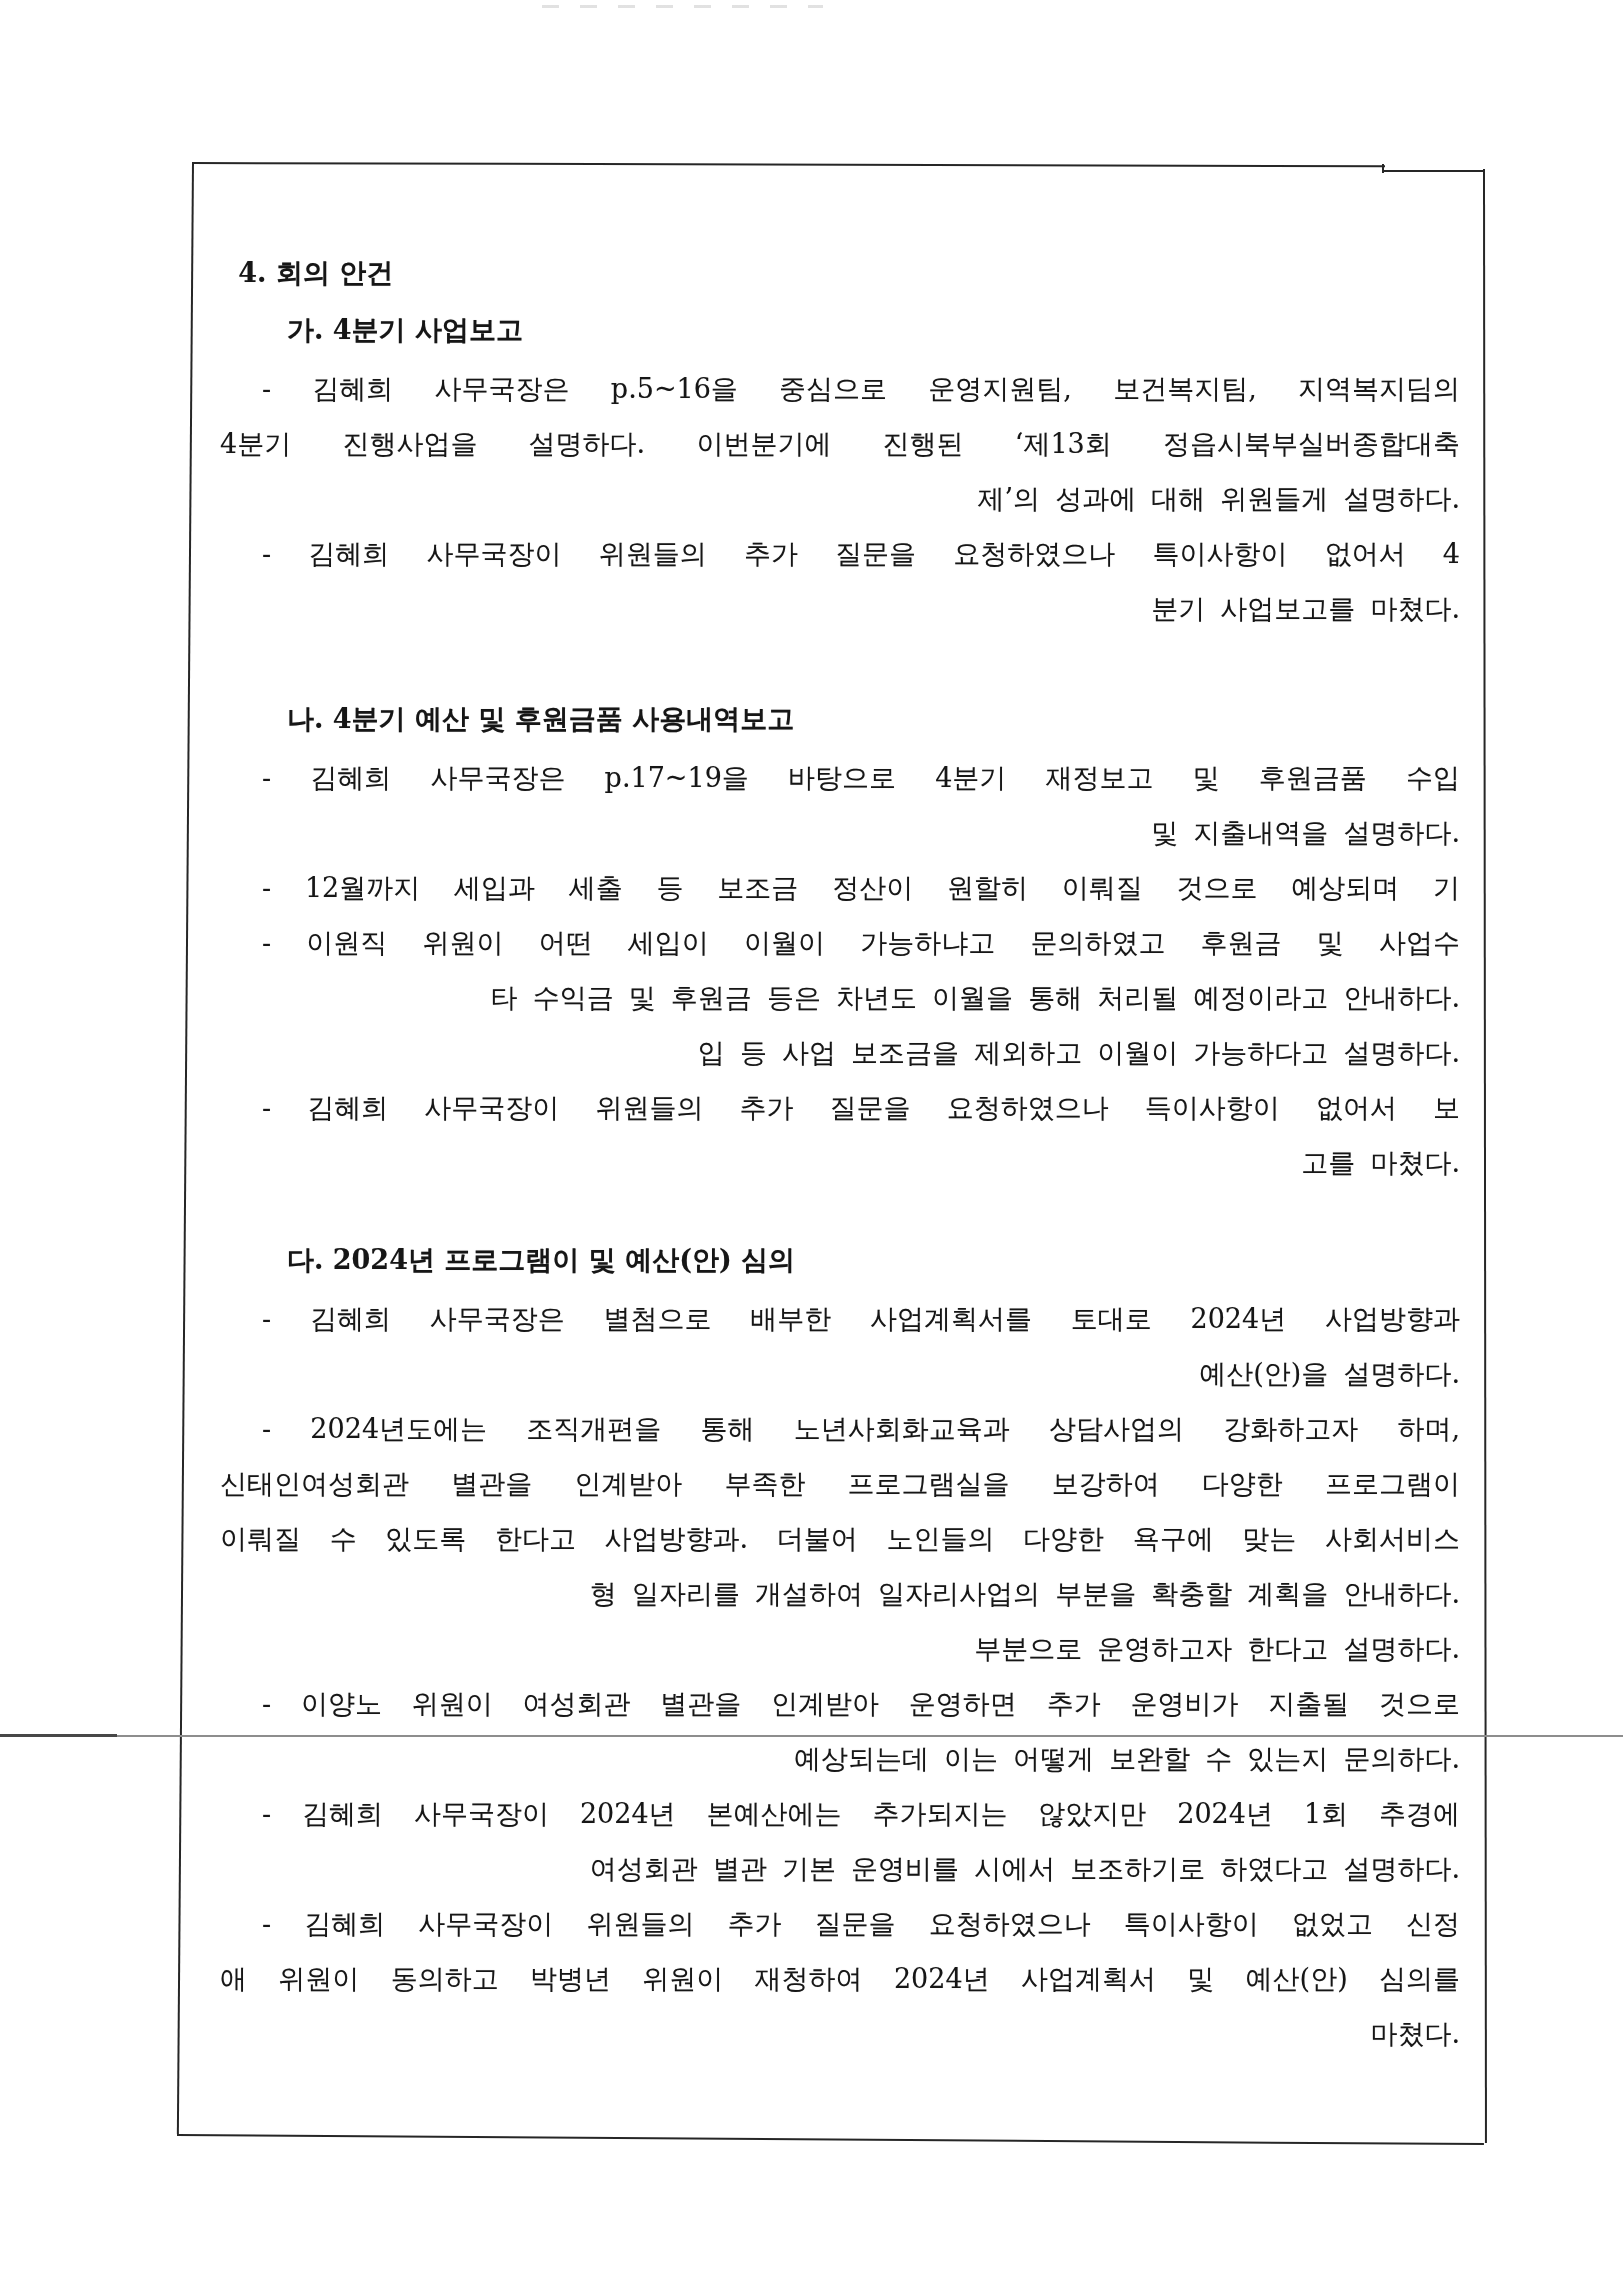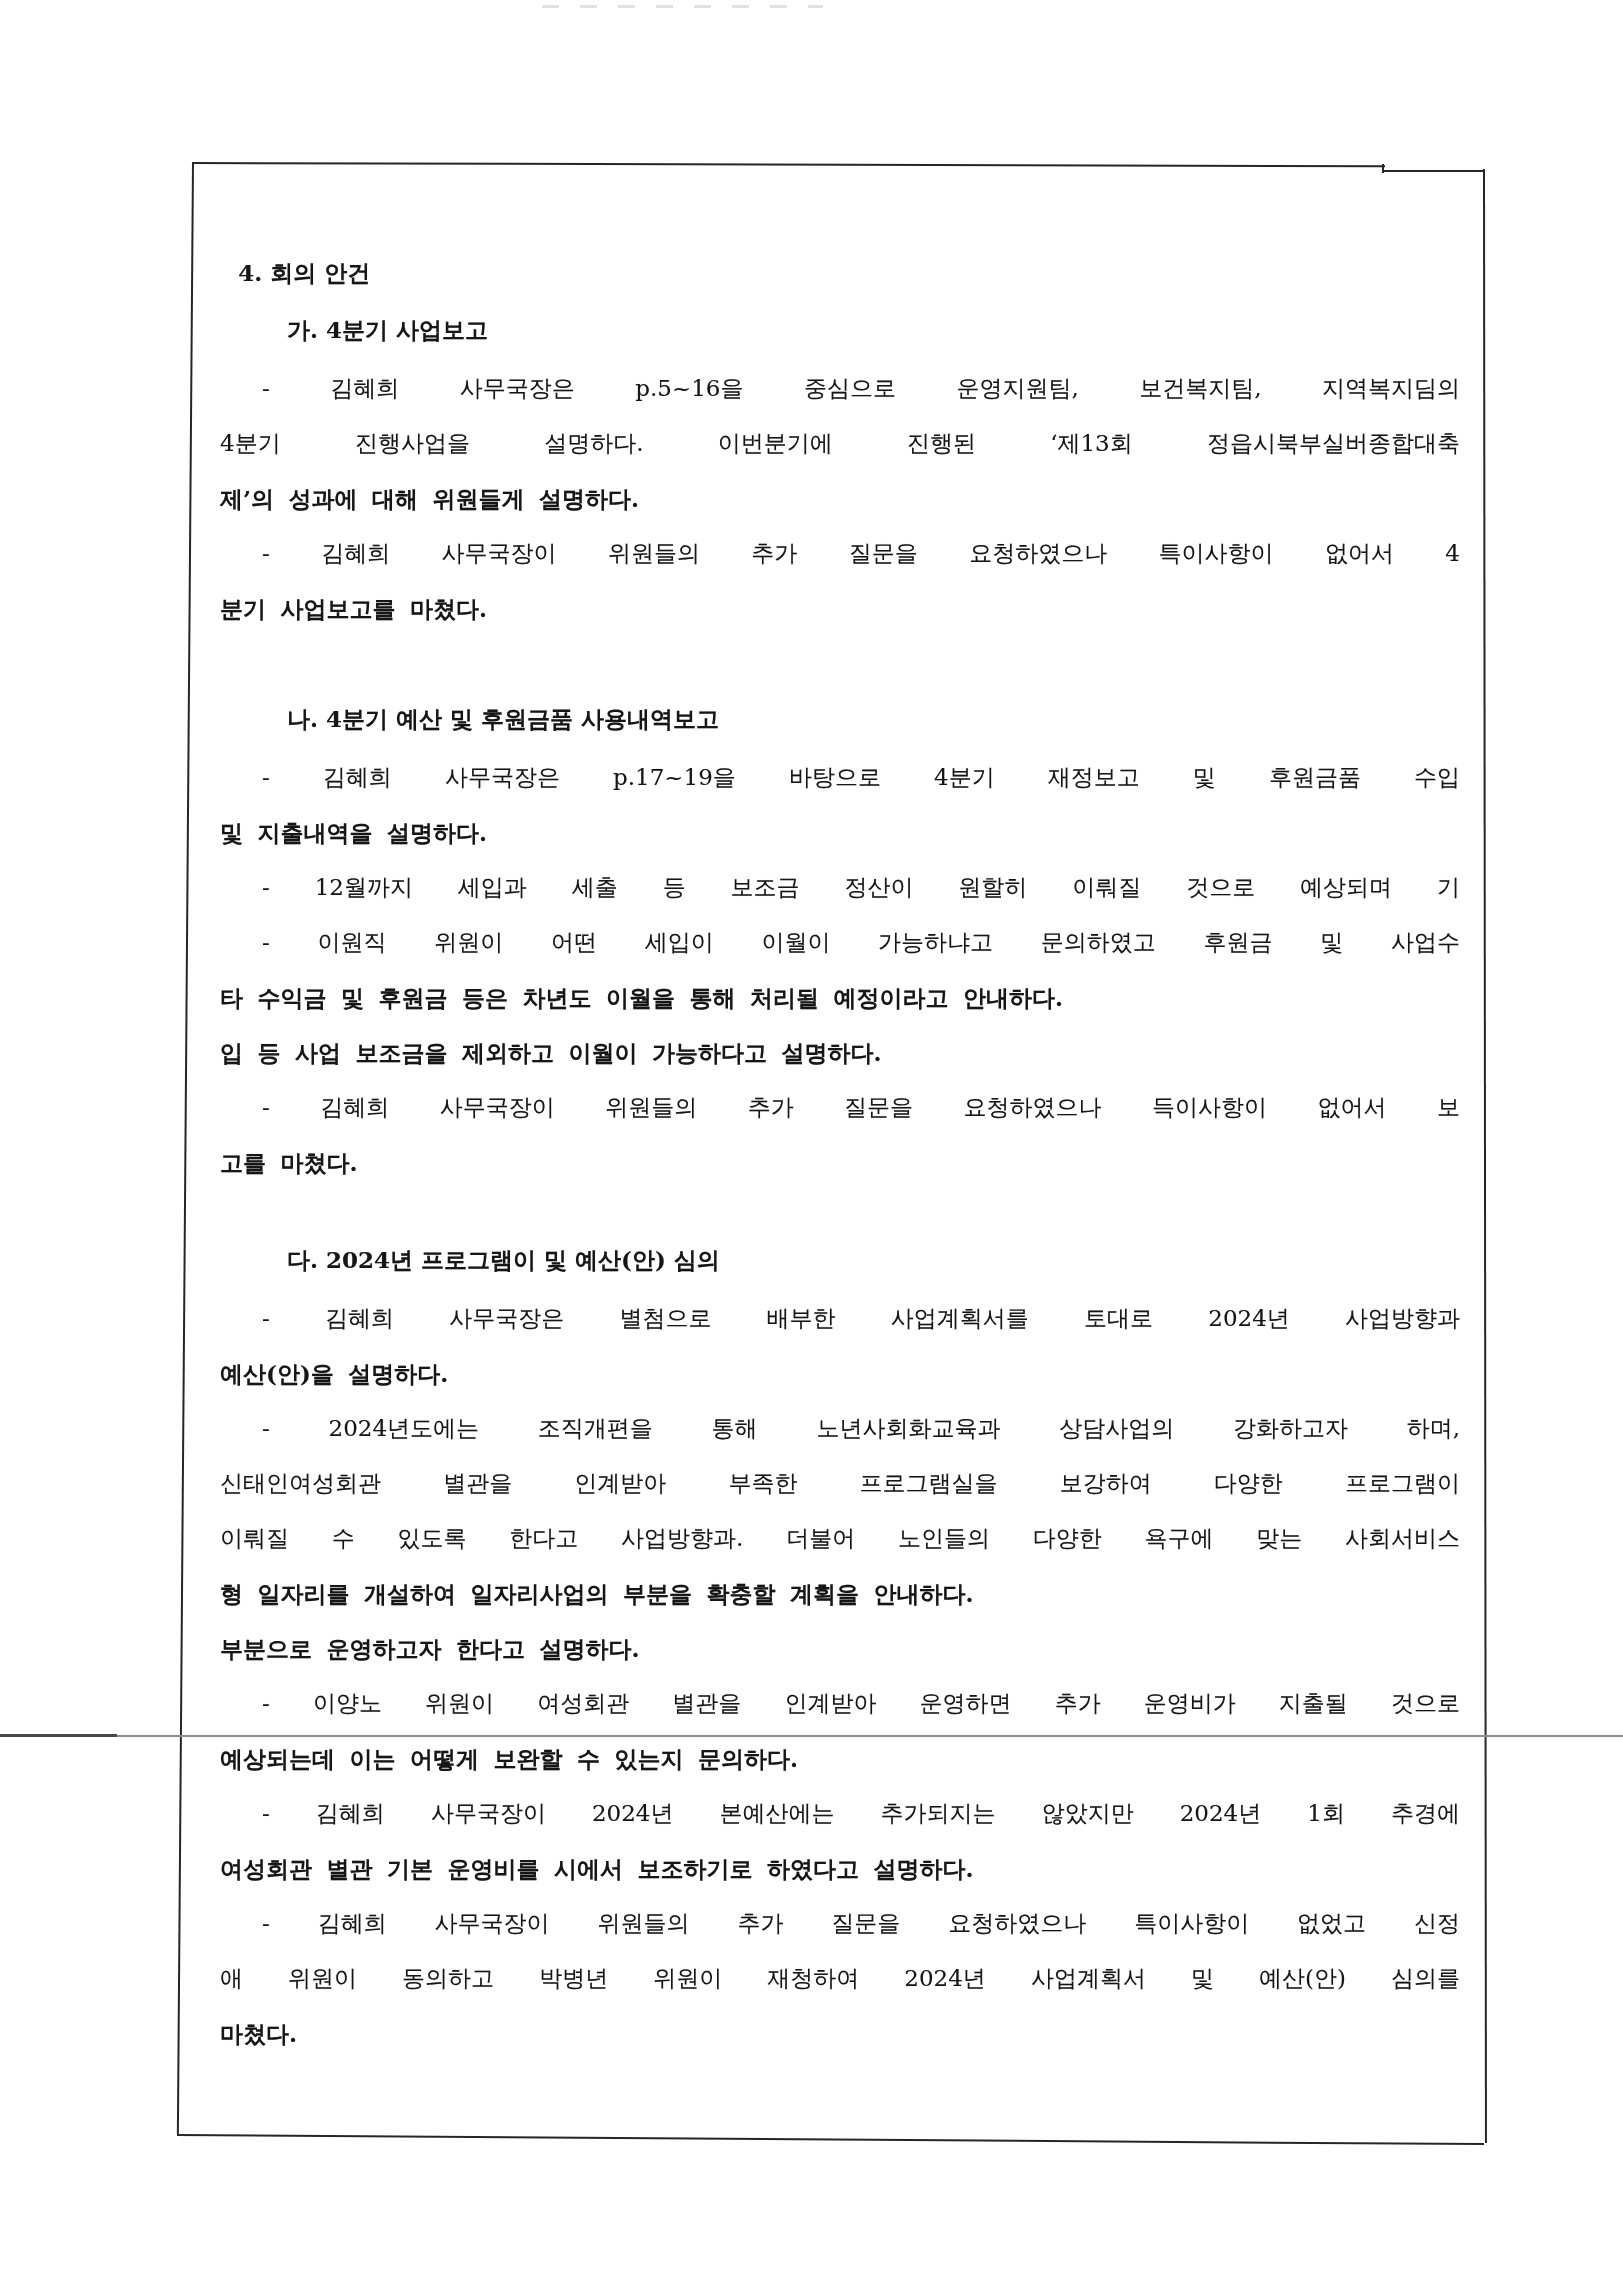--- a/index.html
+++ b/index.html
@@ -30,34 +30,34 @@
               background: #8d8d8d; }
   .fold-cap { position: absolute; left: 0; top: 1734px; width: 117px; height: 2.6px;
               background: #474747; }
 
   
   .noise { position: absolute; left: 542px; top: 5.2px; width: 281px; height: 3.3px;
            background: repeating-linear-gradient(90deg,#c9c9c9 0 17px,#ffffff 17px 38px);
            opacity: .55; }
 
   
-  .txt { font-size: 23px; line-height: 55px; white-space: nowrap;
+  .txt { font-size: 27px; line-height: 55px; white-space: nowrap;
          text-shadow: 0 0 0.7px rgba(0,0,0,.30); }
   .doc-title { position: absolute; left: 220px; top: 245px; width: 1240px;
                padding-left: 18.3px; font-weight: 700; }
   .section { position: absolute; left: 220px; width: 1240px; }
   .sec0 { top: 302px; }
   .sec1 { top: 691px; }
   .sec2 { top: 1232px; }
   .sec-heading { font-weight: 700; padding-left: 67px; margin-bottom: 3.9px; }
   .line { height: 55px; }
   .indent-dash { padding-left: 42px; }
   .indent-cont { padding-left: 0; }
   .align-justify { white-space: normal; text-align: justify; text-align-last: justify; }
-  .align-left { text-align: left; word-spacing: 6.5px; font-weight: bold; }
+  .align-left { text-align: right; word-spacing: 6.5px; }
 </style>
 </head>
 <body>
 
 <div class="page">
 
   <div class="edge edge-top-a"></div>
   <div class="edge edge-top-jog"></div>
   <div class="edge edge-top-b"></div>
   <div class="edge edge-right"></div>

